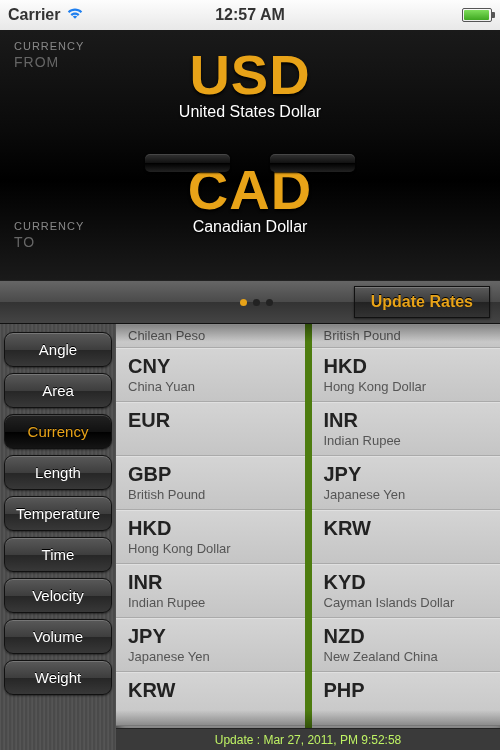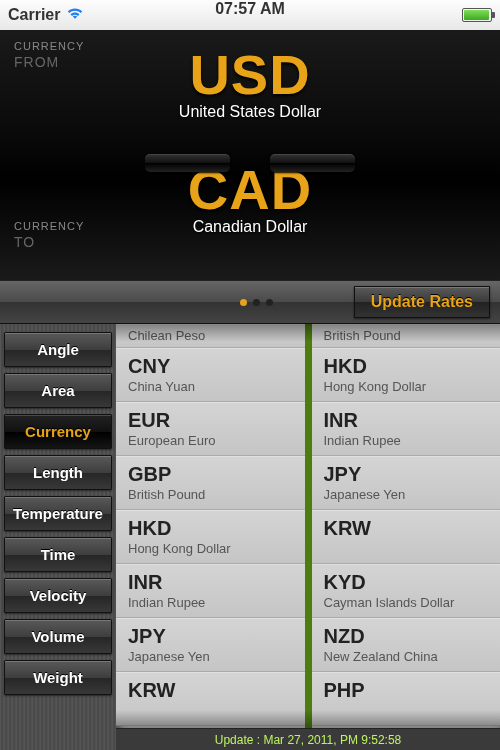--- a/index.html
+++ b/index.html
@@ -1,19 +1,19 @@
 <!DOCTYPE html>
 <html><head>
 <meta charset="utf-8">
 <style>
 *{margin:0;padding:0;box-sizing:border-box;font-family:Helvetica,Arial,sans-serif;-webkit-font-smoothing:antialiased}
 body{width:500px;height:750px;overflow:hidden;background:#000}
 
 
-.status-bar{height:30px;background:linear-gradient(#fdfdfd,#e8e8e8);display:flex;justify-content:space-between;padding:0 8px;font-size:16px;font-weight:bold;color:#333}
+.status-bar{height:30px;background:linear-gradient(#fdfdfd,#e8e8e8);display:flex;align-items:center;justify-content:space-between;padding:0 8px;font-size:16px;font-weight:bold;color:#333}
 .status-left,.status-right{display:flex;align-items:center;gap:6px}
 .status-center{position:absolute;left:50%;transform:translateX(-50%)}
 .wifi-icon svg{width:18px;height:14px}
 .battery{width:30px;height:14px;border:1px solid #555;border-radius:2px;position:relative}
 .battery::after{content:"";position:absolute;right:-4px;top:3px;width:3px;height:6px;background:#555;border-radius:0 1px 1px 0}
 .battery-fill{position:absolute;left:1px;top:1px;bottom:1px;width:90%;background:linear-gradient(#7dde5a,#3fa821);border-radius:1px}
 
 
 .flipboard{height:250px;background:linear-gradient(#1a1a1a,#0a0a0a 40%,#000 60%,#1a1a1a);position:relative;padding:8px 14px 0}
 .currency-label{color:#888;font-size:11px;letter-spacing:1px}
@@ -31,21 +31,21 @@
 
 .toolbar{height:44px;background:linear-gradient(#666,#4a4a4a 50%,#333 51%,#444);display:flex;align-items:center;justify-content:flex-end;padding:0 10px;gap:10px;border-top:1px solid #222;border-bottom:1px solid #111}
 .page-dots{display:flex;gap:6px;margin-right:auto;margin-left:230px}
 .dot{width:7px;height:7px;border-radius:50%;background:#222}
 .dot.active{background:#e8a318}
 .update-btn{background:linear-gradient(#5a5a5a,#3a3a3a 50%,#222 51%,#333);border:1px solid #111;border-radius:0;color:#e8a318;font-size:16px;font-weight:bold;padding:6px 16px;box-shadow:inset 0 1px 0 rgba(255,255,255,.2),0 1px 2px rgba(0,0,0,.5);text-shadow:0 -1px 0 #000}
 
 
 .bottom{height:426px;display:flex;background:repeating-linear-gradient(90deg,#555,#555 1px,#4a4a4a 1px,#4a4a4a 3px,#525252 3px,#525252 4px)}
 .sidebar{flex:0 0 116px;padding:8px 4px;display:flex;flex-direction:column;gap:6px}
-.cat-btn{background:linear-gradient(#595959,#3e3e3e 50%,#262626 51%,#383838);border:1px solid #111;border-radius:1px;color:#fff;font-size:15px;font-weight:700;padding:8px 0;text-align:center;box-shadow:inset 0 1px 0 rgba(255,255,255,.18),0 1px 2px rgba(0,0,0,.5);text-shadow:0 -1px 0 #000;cursor:pointer}
+.cat-btn{background:linear-gradient(#595959,#3e3e3e 50%,#262626 51%,#383838);border:1px solid #111;border-radius:9px;color:#fff;font-size:15px;font-weight:400;padding:8px 0;text-align:center;box-shadow:inset 0 1px 0 rgba(255,255,255,.18),0 1px 2px rgba(0,0,0,.5);text-shadow:0 -1px 0 #000;cursor:pointer}
 .cat-btn.active{background:linear-gradient(#222,#111 50%,#000 51%,#151515);color:#e8a318}
 
 .lists{flex:1;display:flex;background:#c9c9c9;box-shadow:inset 3px 3px 10px rgba(0,0,0,.5);position:relative;overflow:hidden}
 .list-col{flex:1;overflow:hidden}
 .list-col:first-child{border-right:7px solid #4d7c0f}
 .row{height:54px;padding:6px 12px 0;border-bottom:1px solid #aaa;border-top:1px solid #e0e0e0;background:linear-gradient(#d4d4d4,#c5c5c5)}
 .row.partial{height:24px;padding-top:0;display:flex;align-items:flex-end}
 .row.partial .rname{margin-bottom:4px}
 .rcode{color:#222;font-size:20px;font-weight:bold}
 .rname{color:#555;font-size:13px;margin-top:1px}
@@ -59,21 +59,21 @@
 
 <div class="status-bar">
   <div class="status-left">
     <span>Carrier</span>
     <span class="wifi-icon">
       <svg viewBox="0 0 20 14">
           <path fill="#1e7ff0" d="M10 13.5 7.5 11c1.4-1.2 3.6-1.2 5 0Zm-5-5c2.9-2.6 7.1-2.6 10 0l-1.7 1.7c-1.9-1.7-4.7-1.7-6.6 0ZM2 5.2C6.6 1.1 13.4 1.1 18 5.2l-1.7 1.7C12.7 3.7 7.3 3.7 3.7 6.9Z"></path>
         </svg>
     </span>
   </div>
-  <div class="status-center">07:57 AM</div>
+  <div class="status-center">12:57 AM</div>
   <div class="status-right">
     <div class="battery">
         <div class="battery-fill"></div>
       </div>
   </div>
 </div>
 
 <div class="flipboard">
   <div class="label-from">
     <div class="currency-label">CURRENCY</div>
@@ -122,21 +122,20 @@
     <div class="list-col" id="leftList">
         <div class="row partial">
           <div class="rname">Chilean Peso</div>
         </div>
         <div class="row">
           <div class="rcode">CNY</div>
           <div class="rname">China Yuan</div>
         </div>
         <div class="row">
           <div class="rcode">EUR</div>
-          <div class="rname">European Euro</div>
         </div>
         <div class="row">
           <div class="rcode">GBP</div>
           <div class="rname">British Pound</div>
         </div>
         <div class="row">
           <div class="rcode">HKD</div>
           <div class="rname">Hong Kong Dollar</div>
         </div>
         <div class="row">

